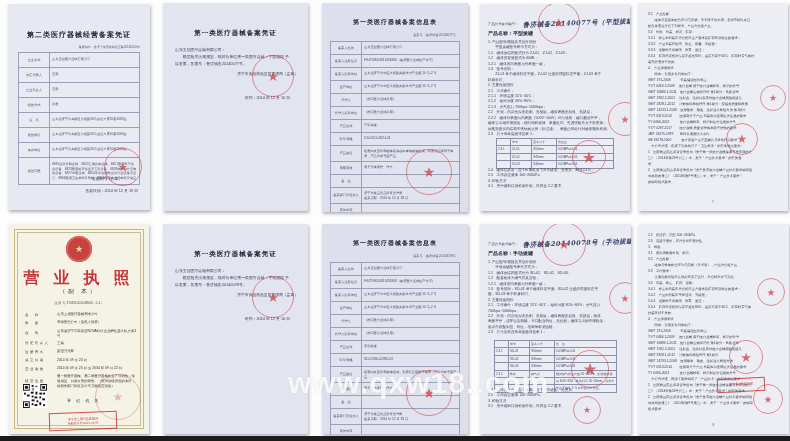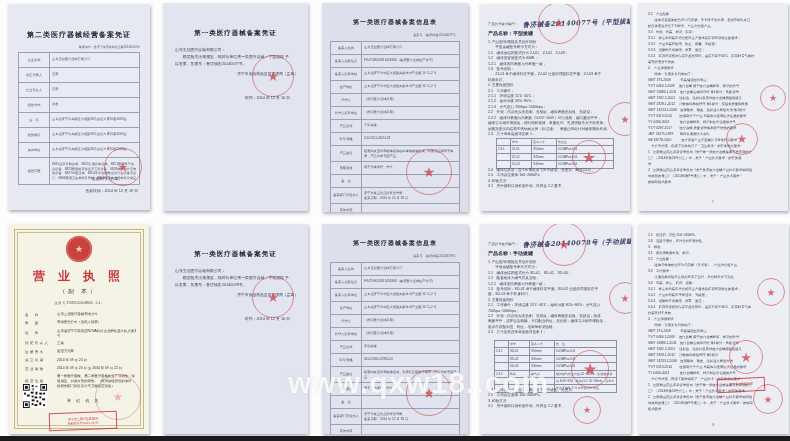--- a/index.html
+++ b/index.html
@@ -280,21 +280,21 @@
       <span>★</span>
     </div>
   <div class="abs" style="bottom:7px;left:0;right:0;text-align:center;font-size:3.4px;color:#5a5e72;">7</div>
 </div>
 
 <div class="doc paper-lic" style="left:9px;top:224px;width:140px;height:210px;">
   <div class="frame"></div>
   <div class="emblem" style="left:50%;top:12px;width:26px;height:26px;margin-left:-13px;">
     <span style="color:#f7dfa0;font-size:9px;line-height:1;">★</span>
   </div>
-  <div class="lic-title" style="top:44px;font-size:12px;letter-spacing:5px;">营 业 执 照</div>
+  <div class="lic-title" style="top:44px;font-size:16px;letter-spacing:5px;">营 业 执 照</div>
   <div class="abs" style="top:64px;left:0;right:0;text-align:center;font-size:5.5px;letter-spacing:3px;color:#333;">（副 本）</div>
   <div class="abs" style="top:77px;left:0;right:0;text-align:center;font-size:3.2px;color:#555;">注 册 号 370811200048566（1-1）</div>
   <div class="kv lic-rows" style="left:16px;right:11px;top:88px;border:none;background:none;">
       <div class="trow">
         <div class="tlabel">名　称</div>
         <div class="tvalue">山东玉信医疗器械有限公司</div>
       </div>
       <div class="trow">
         <div class="tlabel">类　型</div>
         <div class="tvalue">有限责任公司（自然人独资）</div>

